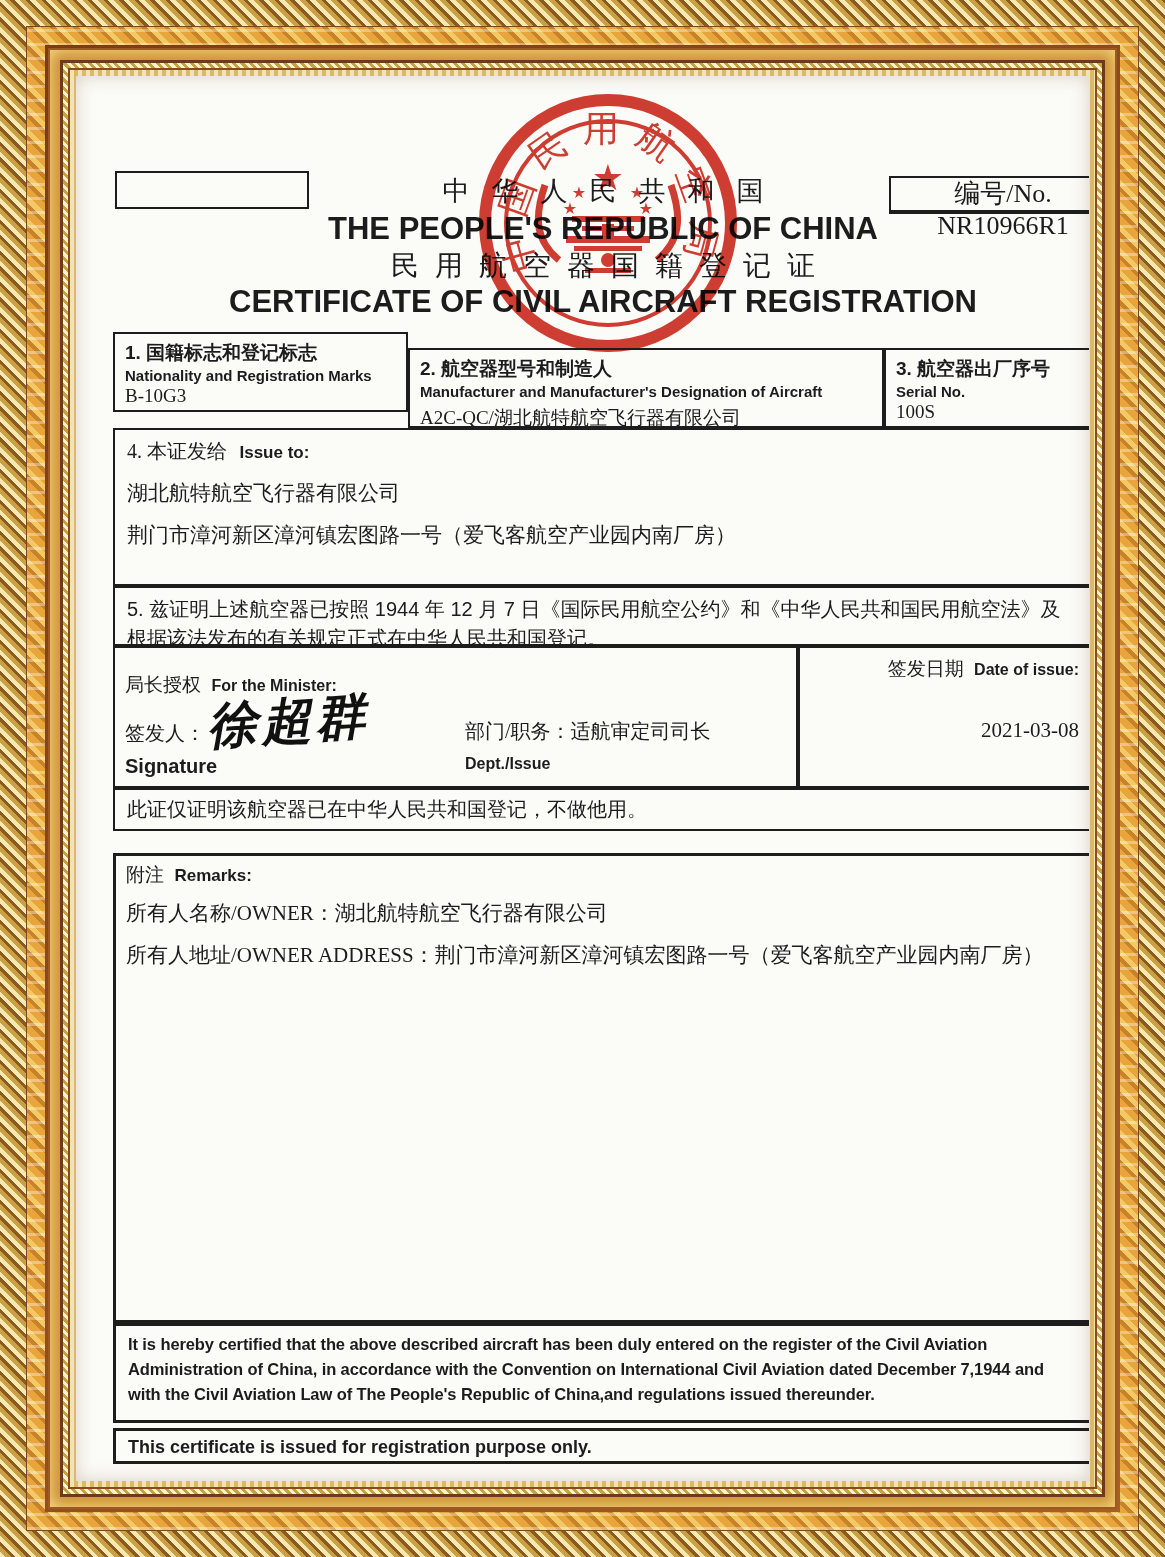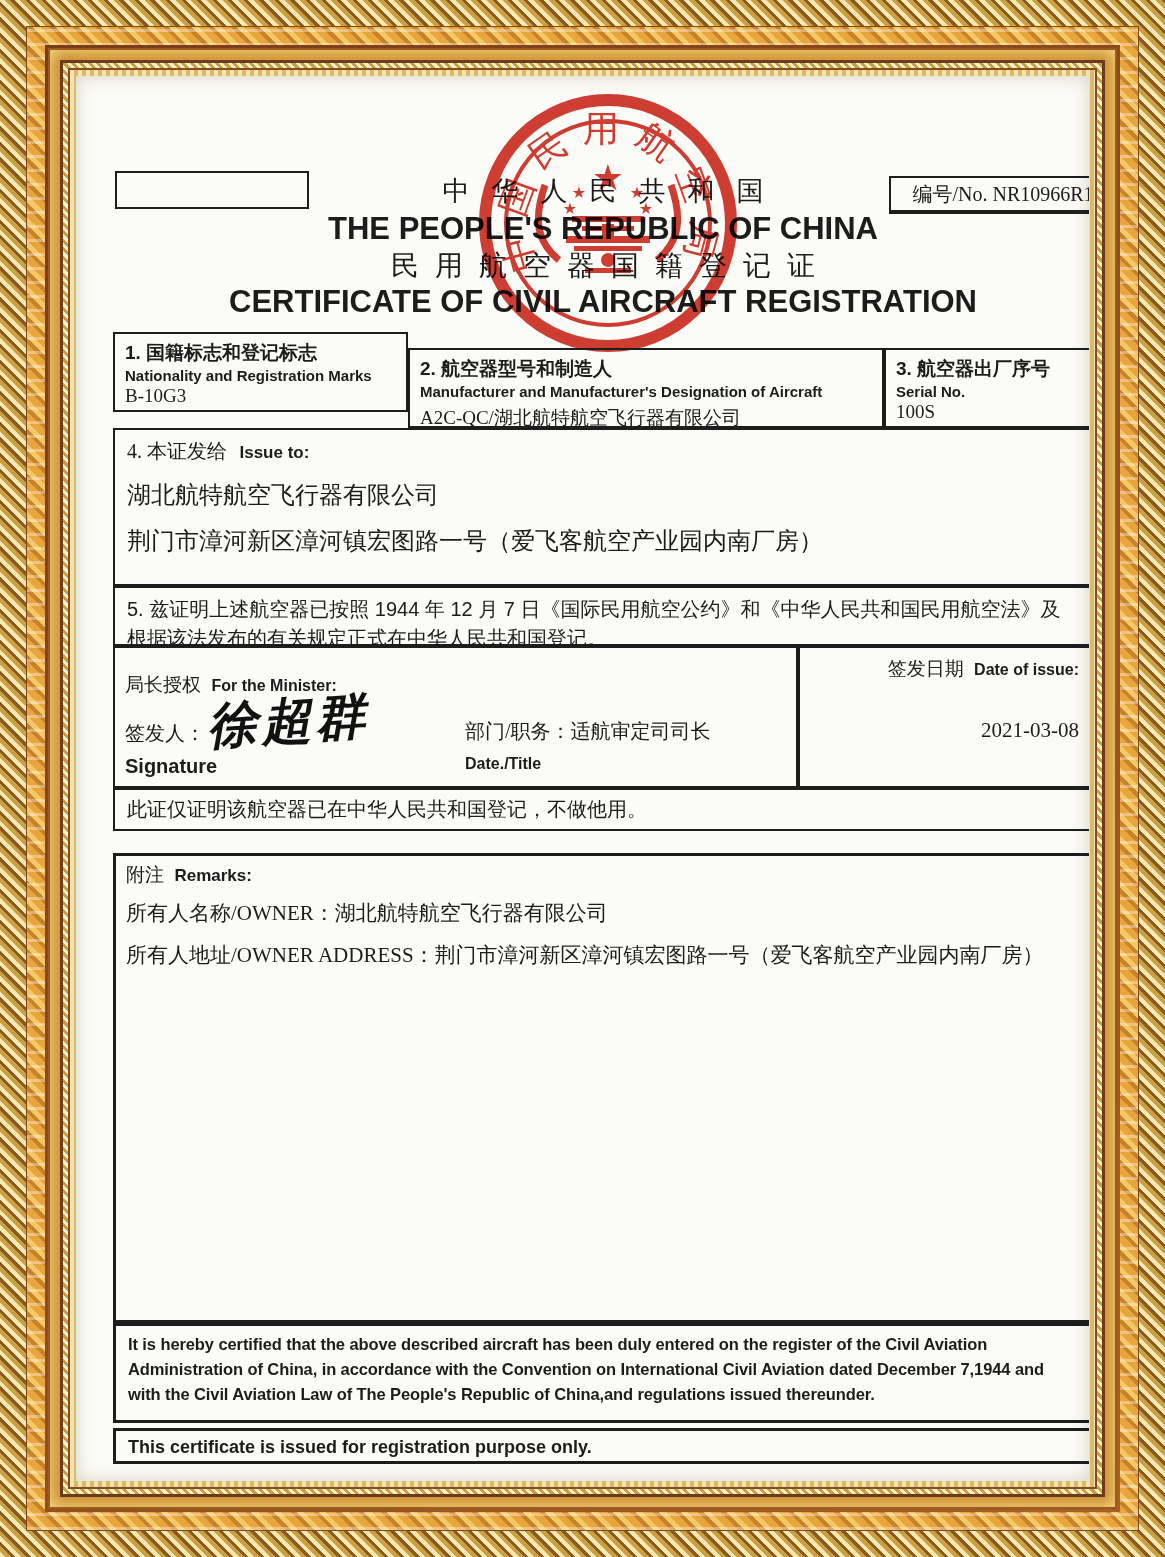--- a/index.html
+++ b/index.html
@@ -34,36 +34,36 @@
   
   .corner-box{left:39px;top:95px;width:194px;height:38px;}
   .header-block{position:absolute;left:37px;top:96px;width:980px;text-align:center;}
   .title-cn{font-family:"Liberation Serif","DejaVu Serif",serif;font-size:27px;font-weight:500;
             letter-spacing:22px;text-indent:22px;line-height:38px;}
   .title-en{font-size:31px;font-weight:bold;letter-spacing:0px;line-height:38px;}
   .subtitle-cn{font-family:"Liberation Serif","DejaVu Serif",serif;font-size:28px;
             letter-spacing:16px;text-indent:16px;line-height:36px;}
   .subtitle-en{font-size:31px;font-weight:bold;line-height:36px;}
   .serial-box{left:813px;top:100px;width:228px;height:38px;border-bottom-width:4px;
-              font-family:"Liberation Serif","DejaVu Serif",serif;font-size:20px;
+              font-family:"Liberation Serif","DejaVu Serif",serif;font-size:26px;
               text-align:center;line-height:32px;}
 
   
   .seal{position:absolute;left:399px;top:14px;width:266px;height:266px;
         mix-blend-mode:multiply;opacity:.93;}
 
   
   .cell{padding:6px 10px;}
   .lbl-cn{font-size:19px;font-weight:600;line-height:1.35;}
   .lbl-en{font-size:15px;font-weight:bold;line-height:1.3;}
   .val{font-family:"Liberation Serif","DejaVu Serif",serif;font-size:19px;margin-top:0;}
 
   .issue-label-cn{font-family:"Liberation Serif","DejaVu Serif",serif;font-size:20px;}
   .issue-label-en{font-size:17px;font-weight:bold;margin-left:8px;}
-  .issue-line{font-family:"Liberation Serif","DejaVu Serif",serif;font-size:24px;margin-top:14px;}
+  .issue-line{font-family:"Liberation Serif","DejaVu Serif",serif;font-size:21px;margin-top:14px;}
 
   .statement{font-family:Liberation Sans, sans-serif;font-size:20px;line-height:1.45;
              padding:7px 12px;}
 
   .minister-cell{position:absolute;left:37px;top:570px;width:685px;height:142px;border:2px solid #1d1d1d;}
   .date-cell{position:absolute;left:722px;top:570px;width:295px;height:142px;border:2px solid #1d1d1d;padding:8px 12px;text-align:right;}
   .mini-lbl-cn{font-family:"Liberation Serif","DejaVu Serif",serif;font-size:19px;}
   .mini-lbl-en{font-size:16px;font-weight:bold;margin-left:6px;}
   .signer{position:absolute;left:10px;top:72px;}
   .signer .cn{font-family:"Liberation Serif","DejaVu Serif",serif;font-size:20px;}
@@ -178,21 +178,21 @@
                         <span class="mini-lbl-cn">局长授权</span>
                         <span class="mini-lbl-en">For the Minister:</span>
                       </div>
                       <div class="signer">
                         <div class="cn">签发人：</div>
                         <div class="en">Signature</div>
                       </div>
                       <div class="signature">徐超群</div>
                       <div class="dept">
                         <div class="cn">部门/职务：适航审定司司长</div>
-                        <div class="en">Date./Title</div>
+                        <div class="en">Dept./Issue</div>
                       </div>
                     </div>
                     <div class="date-cell">
                       <div>
                         <span class="mini-lbl-cn">签发日期</span>
                         <span class="mini-lbl-en">Date of issue:</span>
                       </div>
                       <div class="date-val">2021-03-08</div>
                     </div>
 

